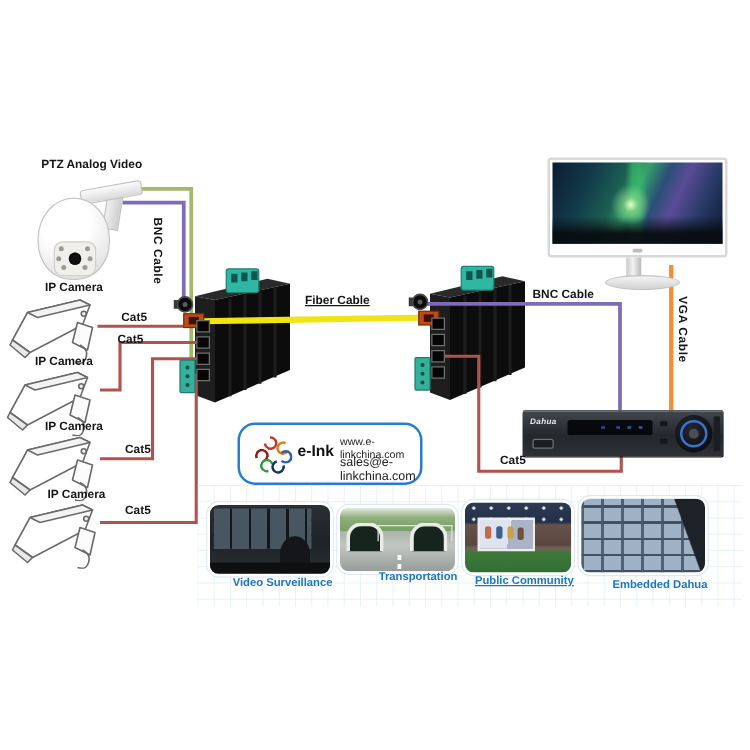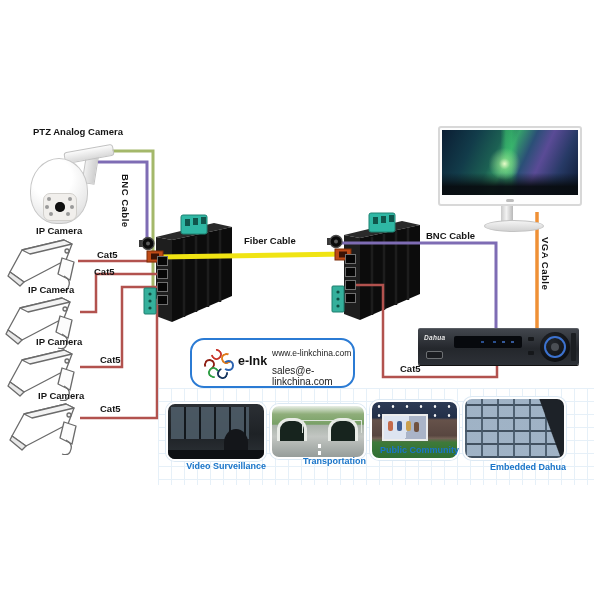--- a/index.html
+++ b/index.html
@@ -49,21 +49,21 @@
   #dvr-display{position:absolute;left:36px;top:7px;width:68px;height:12px;background:#07090d;border-radius:2px;}
   .dvr-led{position:absolute;right:8px;top:5px;width:3px;height:2px;background:#35599a;box-shadow:-9px 0 #35599a,-18px 0 #2a4f8f,-30px 0 #2a4f8f;}
   .dvr-btn{position:absolute;width:6px;height:4px;background:#15171a;border-radius:1px;}
   #dvr-dial{position:absolute;left:122px;top:3px;width:30px;height:30px;border-radius:50%;
             background:radial-gradient(circle at 40% 35%,#23262b,#0d0f12 75%);}
   #dvr-ring{position:absolute;inset:4px;border:2px solid #3c72cf;border-radius:50%;}
   #dvr-dialcenter{position:absolute;inset:11px;background:#4a4e54;border-radius:50%;}
   #dvr-cap{position:absolute;right:3px;top:4px;width:5px;height:28px;background:#1b1e22;border-radius:1px;}
 
   
-  #linkbox{position:absolute;left:190px;top:338px;width:165px;height:50px;border:2.5px solid #2b7bd4;border-radius:14px;
+  #linkbox{position:absolute;left:190px;top:338px;width:148px;height:50px;border:2.5px solid #2b7bd4;border-radius:14px;
            background:#fff;box-sizing:border-box;}
   #logo-cluster{position:absolute;left:12px;top:9px;width:30px;height:30px;}
   .swirl{position:absolute;width:7px;height:7px;border:2.6px solid #c33;border-radius:50%;border-left-color:transparent;}
   #brand-text{position:absolute;left:46px;top:14px;font-weight:bold;font-size:12.5px;color:#111;}
   #site{position:absolute;left:80px;top:8px;font-size:8.5px;color:#222;}
   #mail{position:absolute;left:80px;top:25px;font-size:10px;color:#222;}
 
   
   #grid-bg{position:absolute;left:158px;top:388px;width:436px;height:97px;opacity:.5;
     background-image:linear-gradient(#cfe2f2 1px,transparent 1px),linear-gradient(90deg,#cfe2f2 1px,transparent 1px);
@@ -144,21 +144,21 @@
     <polyline points="80,312 96,312 96,274 162,274" fill="none" stroke-width="2.5" stroke="#b2524e"></polyline>
     <polyline points="80,367 122,367 122,287 162,287" fill="none" stroke-width="2.5" stroke="#b2524e"></polyline>
     <polyline points="80,418 157,418 157,300 162,300" fill="none" stroke-width="2.5" stroke="#b2524e"></polyline>
     <polyline points="350,285 383,285 383,377 497,377 497,364" fill="none" stroke-width="2.5" stroke="#b2524e"></polyline>
 
     <use href="#switch-conn"></use>
     <use href="#switch-conn" transform="translate(188,-2)"></use>
   </svg>
 
 
-  <div class="lbl" style="left:33px;top:126px;">PTZ Analog Camera</div>
+  <div class="lbl" style="left:33px;top:126px;">PTZ Analog Video</div>
   <div id="ptz">
     <div class="ptz-arm2"></div>
     <div class="ptz-arm1"></div>
     <div class="ptz-dome">
       <div class="ptz-face">
         <div class="ptz-lens"></div>
         <div class="ir" style="left:3px;top:3px;"></div>
         <div class="ir" style="left:24px;top:3px;"></div>
         <div class="ir" style="left:1px;top:11px;"></div>
         <div class="ir" style="left:26px;top:11px;"></div>
@@ -195,21 +195,21 @@
   <svg class="abs" style="left:6px;top:346px;" width="90" height="55">
       <use href="#ipcam"></use>
     </svg>
 
   <div class="lbl" style="left:38px;top:390px;">IP Camera</div>
   <svg class="abs" style="left:8px;top:400px;" width="90" height="55">
       <use href="#ipcam"></use>
     </svg>
 
   <div class="vlbl" style="left:120px;top:174px;">BNC Cable</div>
-  <div class="lbl" style="left:244px;top:235px;">Fiber Cable</div>
+  <div class="lbl" style="left:244px;top:235px;text-decoration:underline;">Fiber Cable</div>
   <div class="lbl" style="left:426px;top:230px;">BNC Cable</div>
   <div class="vlbl" style="left:540px;top:237px;">VGA Cable</div>
   <div class="lbl" style="left:97px;top:249px;">Cat5</div>
   <div class="lbl" style="left:94px;top:266px;">Cat5</div>
   <div class="lbl" style="left:100px;top:354px;">Cat5</div>
   <div class="lbl" style="left:100px;top:403px;">Cat5</div>
   <div class="lbl" style="left:400px;top:363px;">Cat5</div>
 
   <div id="monitor">
     <div id="mon-screen"></div>
@@ -263,18 +263,18 @@
     <div class="roadline"></div>
   </div>
   <div class="app-lbl" style="left:270px;top:456px;width:96px;">Transportation</div>
 
   <div id="photo3" class="photo">
     <div class="p3-lights"></div>
     <div class="p3-screen">
       <div class="p3-figs"></div>
     </div>
   </div>
-  <div class="app-lbl" style="left:370px;top:445px;width:89px;">Public Community</div>
+  <div class="app-lbl" style="left:370px;top:459px;width:89px;text-decoration:underline;">Public Community</div>
 
   <div id="photo4" class="photo"></div>
   <div class="app-lbl" style="left:463px;top:462px;width:103px;">Embedded Dahua</div>
 
 </div>
 
 </body></html>

